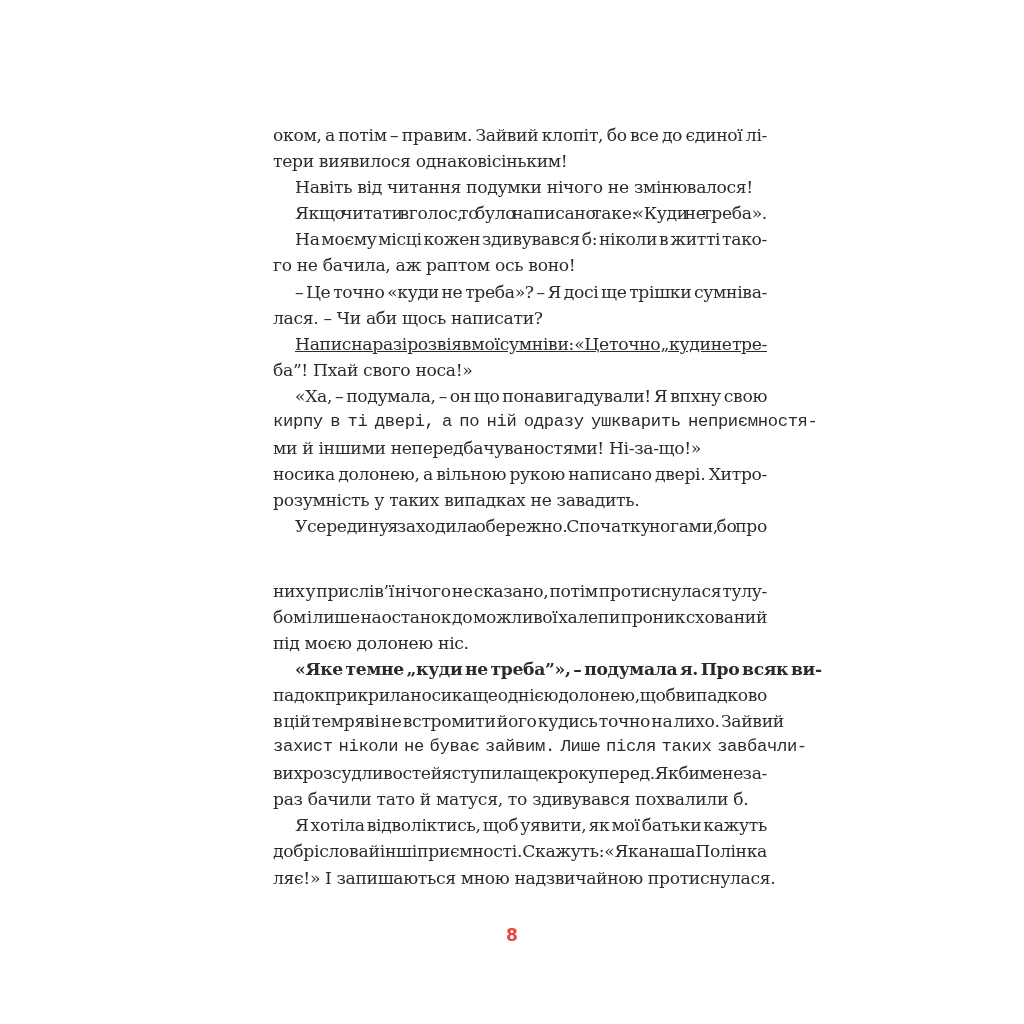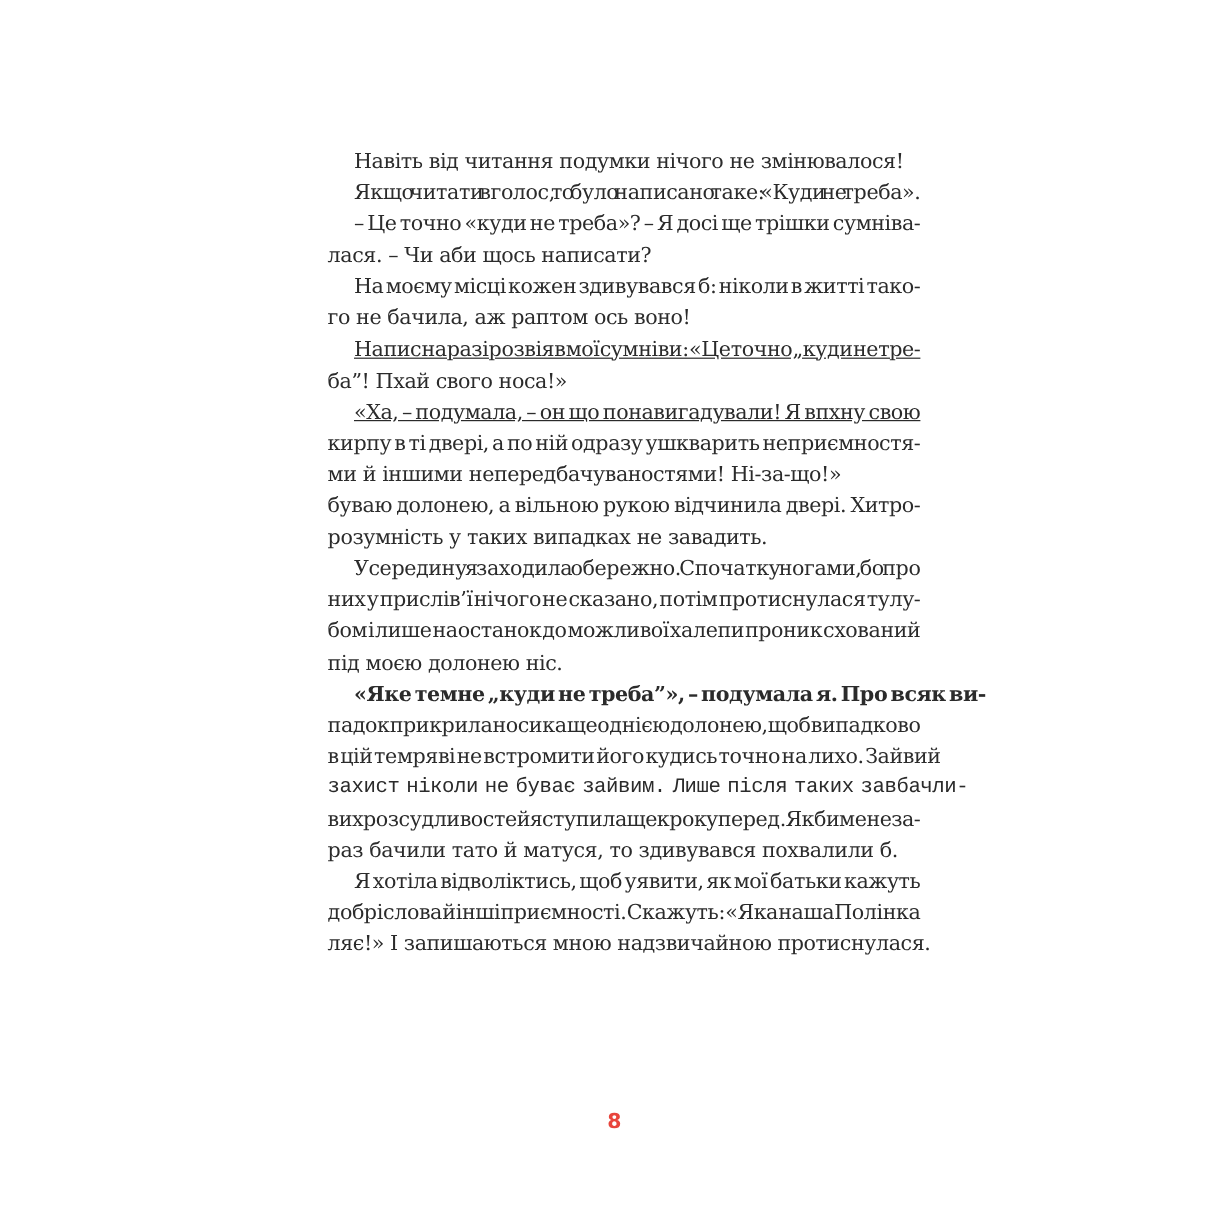--- a/index.html
+++ b/index.html
@@ -20,49 +20,53 @@
     position: absolute; left: 0; width: 1024px; top: 925px;
     text-align: center; font-family: "DejaVu Sans", "Liberation Sans", sans-serif;
     font-weight: bold; font-size: 17px; color: #e8453c;
   }
 </style>
 </head>
 <body>
 
 <div class="page" id="page-text">
     <div class="paragraph">
+      <span class="line" style="display: block; white-space: nowrap; word-spacing: -1.69318px;">оком, а потім – правим. Зайвий клопіт, бо все до єдиної лі-</span>
+      <span class="line last">тери виявилося однаковісіньким!</span>
+    </div>
+    <div class="paragraph">
       <span class="line indent last">Навіть від читання подумки нічого не змінювалося!</span>
     </div>
     <div class="paragraph">
       <span class="line indent" style="display: block; white-space: nowrap; word-spacing: -8.39931px;">Якщо читати вголос, то було написано таке: «Куди не треба».</span>
     </div>
     <div class="paragraph">
+      <span class="line indent" style="display: block; white-space: nowrap; word-spacing: -3.27778px;">На моєму місці кожен здивувався б: ніколи в житті тако-</span>
+      <span class="line last">го не бачила, аж раптом ось воно!</span>
+    </div>
+    <div class="paragraph">
       <span class="line indent" style="display: block; white-space: nowrap; word-spacing: -2.39347px;">– Це точно «куди не треба»? – Я досі ще трішки сумніва-</span>
       <span class="line last">лася. – Чи аби щось написати?</span>
-    </div>
-    <div class="paragraph">
-      <span class="line indent" style="display: block; white-space: nowrap; word-spacing: -3.27778px;">На моєму місці кожен здивувався б: ніколи в житті тако-</span>
-      <span class="line last">го не бачила, аж раптом ось воно!</span>
     </div>
     <div class="paragraph">
       <span class="line indent" style="display: block; white-space: nowrap; word-spacing: -4.8941px; text-decoration: underline;">Напис наразі розвіяв мої сумніви: «Це точно „куди не тре-</span>
       <span class="line last">ба”! Пхай свого носа!»</span>
     </div>
     <div class="paragraph">
-      <span class="line indent" style="display: block; white-space: nowrap; word-spacing: -2.20312px; text-decoration: underline;">«Ха, – подумала, – он що понавигадували! Я впхну свою</span>
-      <span class="line" style="display: block; white-space: nowrap; word-spacing: -2.60069px;">кирпу в ті двері, а по ній одразу ушкварить неприємностя-</span>
+      <span class="line indent" style="display: block; white-space: nowrap; word-spacing: -2.20312px;">«Ха, – подумала, – он що понавигадували! Я впхну свою</span>
+      <span class="line" style="display: block; white-space: nowrap; word-spacing: -2.60069px; font-family: Liberation Mono, monospace;">кирпу в ті двері, а по ній одразу ушкварить неприємностя-</span>
       <span class="line last">ми й іншими непередбачуваностями! Ні-за-що!»</span>
     </div>
     <div class="paragraph">
-      <span class="line" style="display: block; white-space: nowrap; word-spacing: -2.59375px;">буваю долонею, а вільною рукою відчинила двері. Хитро-</span>
+      <span class="line" style="display: block; white-space: nowrap; word-spacing: -2.59375px;">носика долонею, а вільною рукою написано двері. Хитро-</span>
       <span class="line last">розумність у таких випадках не завадить.</span>
     </div>
     <div class="paragraph">
       <span class="line indent" style="display: block; white-space: nowrap; word-spacing: -6.42188px;">Усередину я заходила обережно. Спочатку ногами, бо про</span>
-      <span class="line" style="display: block; white-space: nowrap; word-spacing: -4.09375px;">них у прислів’ї нічого не сказано, потім протиснулася тулу-</span>
+      <span class="line" style="display: block; white-space: nowrap; word-spacing: -4.09375px; margin-top: 38px;">них у прислів’ї нічого не сказано, потім протиснулася тулу-</span>
       <span class="line" style="display: block; white-space: nowrap; word-spacing: -4.4043px;">бом і лише наостанок до можливої халепи проник схований</span>
       <span class="line last">під моєю долонею ніс.</span>
     </div>
     <div class="paragraph">
       <span class="line indent" style="display: block; white-space: nowrap; word-spacing: -2.91875px; font-weight: bold;">«Яке темне „куди не треба”», – подумала я. Про всяк ви-</span>
       <span class="line" style="display: block; white-space: nowrap; word-spacing: -4.9933px;">падок прикрила носика ще однією долонею, щоб випадково</span>
       <span class="line" style="display: block; white-space: nowrap; word-spacing: -3.875px;">в цій темряві не встромити його кудись точно на лихо. Зайвий</span>
       <span class="line" style="display: block; white-space: nowrap; word-spacing: -4.26758px; font-family: Liberation Mono, monospace;">захист ніколи не буває зайвим. Лише після таких завбачли-</span>
       <span class="line" style="display: block; white-space: nowrap; word-spacing: -5.44965px;">вих розсудливостей я ступила ще крок уперед. Якби мене за-</span>
       <span class="line last">раз бачили тато й матуся, то здивувався похвалили б.</span>

